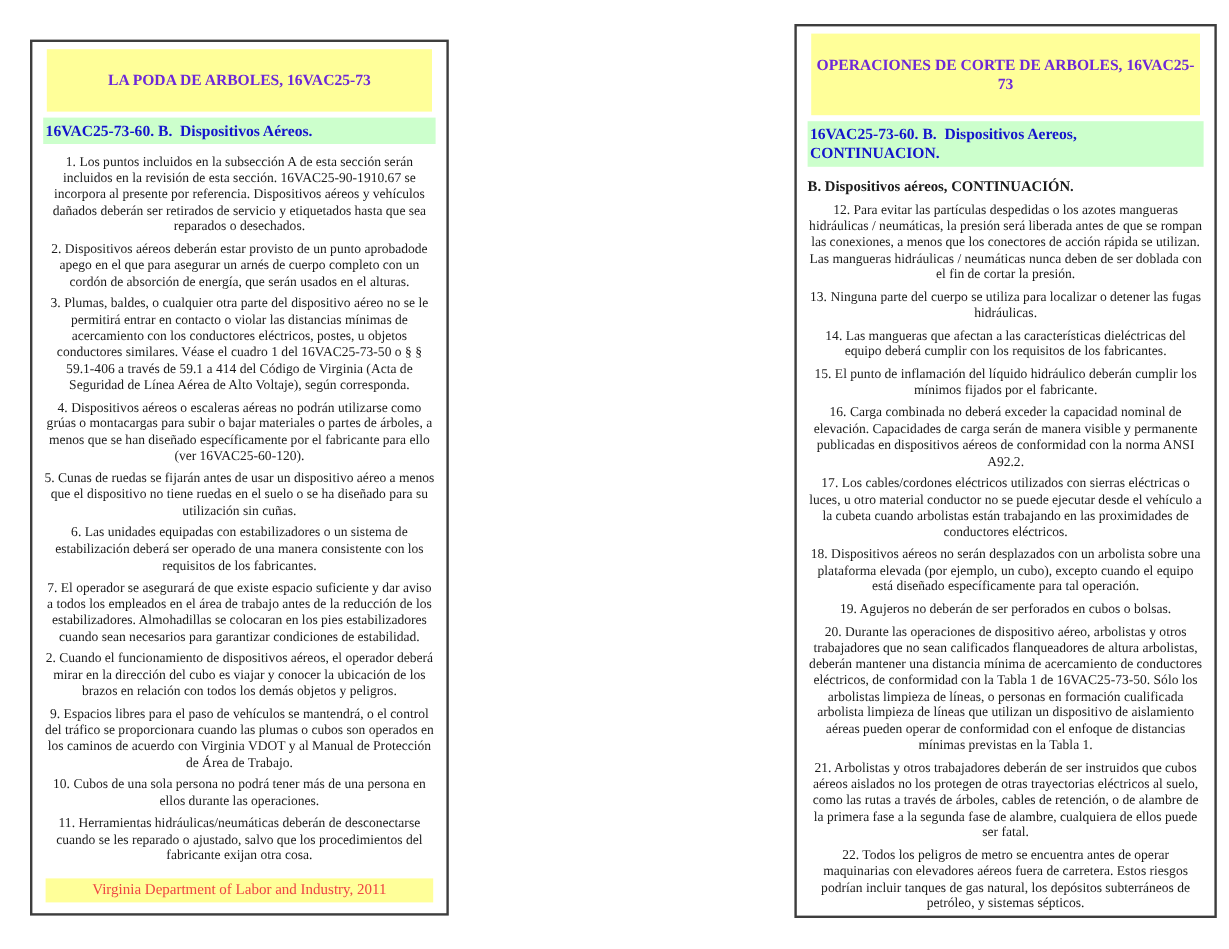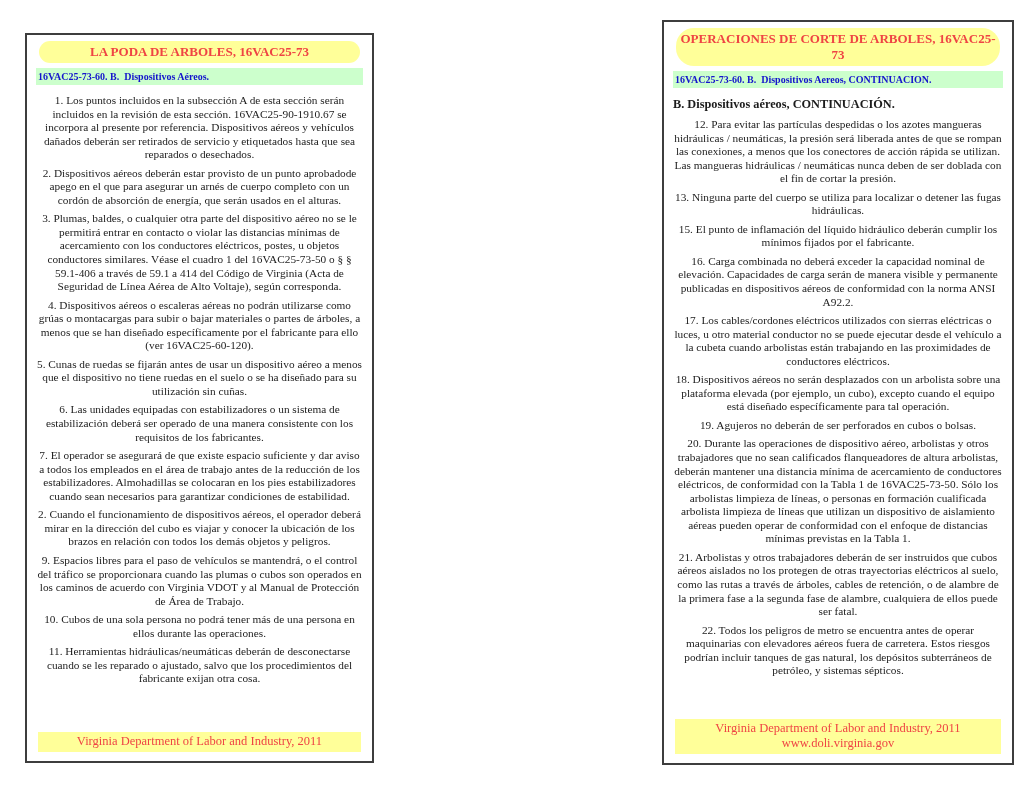--- a/index.html
+++ b/index.html
@@ -20,34 +20,33 @@
     padding: 6px 9px 7px 9px;
     display: flex;
     flex-direction: column;
     overflow: hidden;
   }
   .panel.left  { left: 25px;  top: 33px; width: 349px; height: 730px; }
   .panel.right { left: 662px; top: 20px; width: 352px; height: 745px; }
 
   .title-bar {
     background: #ffff99;
-    color: #ef4444;
+    color: #6d28d9;
     font-weight: bold;
     font-size: 13px;
     text-align: center;
-    padding: 3px 2px;
+    padding: 18px 2px;
     margin: 0 3px 5px 3px;
     flex: 0 0 auto;
-    border-radius: 18px;
   }
   .section-bar {
     background: #ccffcc;
     color: #1414cc;
     font-weight: bold;
-    font-size: 10px;
+    font-size: 13px;
     text-align: left;
     padding: 3px 2px;
     margin: 0 0 9px 0;
     flex: 0 0 auto;
   }
   .heading {
     font-weight: bold;
     font-size: 12.3px;
     margin: 0 0 6px 0;
     flex: 0 0 auto;
@@ -94,20 +93,21 @@
       <div class="footer-line">Virginia Department of Labor and Industry, 2011</div>
     </div>
   </div>
 
   <div class="panel right">
     <div class="title-bar">OPERACIONES DE CORTE DE ARBOLES, 16VAC25-73</div>
     <div class="section-bar">16VAC25-73-60. B.&nbsp; Dispositivos Aereos, CONTINUACION.</div>
     <div class="heading">B. Dispositivos aéreos, CONTINUACIÓN.</div>
     <p class="para">12. Para evitar las partículas despedidas o los azotes mangueras hidráulicas / neumáticas, la presión será liberada antes de que se rompan las conexiones, a menos que los conectores de acción rápida se utilizan. Las mangueras hidráulicas / neumáticas nunca deben de ser doblada con el fin de cortar la presión.</p>
     <p class="para">13. Ninguna parte del cuerpo se utiliza para localizar o detener las fugas hidráulicas.</p>
+    <p class="para">14. Las mangueras que afectan a las características dieléctricas del equipo deberá cumplir con los requisitos de los fabricantes.</p>
     <p class="para">15. El punto de inflamación del líquido hidráulico deberán cumplir los mínimos fijados por el fabricante.</p>
     <p class="para">16. Carga combinada no deberá exceder la capacidad nominal de elevación. Capacidades de carga serán de manera visible y permanente publicadas en dispositivos aéreos de conformidad con la norma ANSI A92.2.</p>
     <p class="para">17. Los cables/cordones eléctricos utilizados con sierras eléctricas o luces, u otro material conductor no se puede ejecutar desde el vehículo a la cubeta cuando arbolistas están trabajando en las proximidades de conductores eléctricos.</p>
     <p class="para">18. Dispositivos aéreos no serán desplazados con un arbolista sobre una plataforma elevada (por ejemplo, un cubo), excepto cuando el equipo está diseñado específicamente para tal operación.</p>
     <p class="para">19. Agujeros no deberán de ser perforados en cubos o bolsas.</p>
     <p class="para">20. Durante las operaciones de dispositivo aéreo, arbolistas y otros trabajadores que no sean calificados flanqueadores de altura arbolistas, deberán mantener una distancia mínima de acercamiento de conductores eléctricos, de conformidad con la Tabla 1 de 16VAC25-73-50. Sólo los arbolistas limpieza de líneas, o personas en formación cualificada arbolista limpieza de líneas que utilizan un dispositivo de aislamiento aéreas pueden operar de conformidad con el enfoque de distancias mínimas previstas en la Tabla 1.</p>
     <p class="para">21. Arbolistas y otros trabajadores deberán de ser instruidos que cubos aéreos aislados no los protegen de otras trayectorias eléctricos al suelo, como las rutas a través de árboles, cables de retención, o de alambre de la primera fase a la segunda fase de alambre, cualquiera de ellos puede ser fatal.</p>
     <p class="para">22. Todos los peligros de metro se encuentra antes de operar maquinarias con elevadores aéreos fuera de carretera. Estos riesgos podrían incluir tanques de gas natural, los depósitos subterráneos de petróleo, y sistemas sépticos.</p>
     <div class="footer-bar">
       <div class="footer-line">Virginia Department of Labor and Industry, 2011</div>

